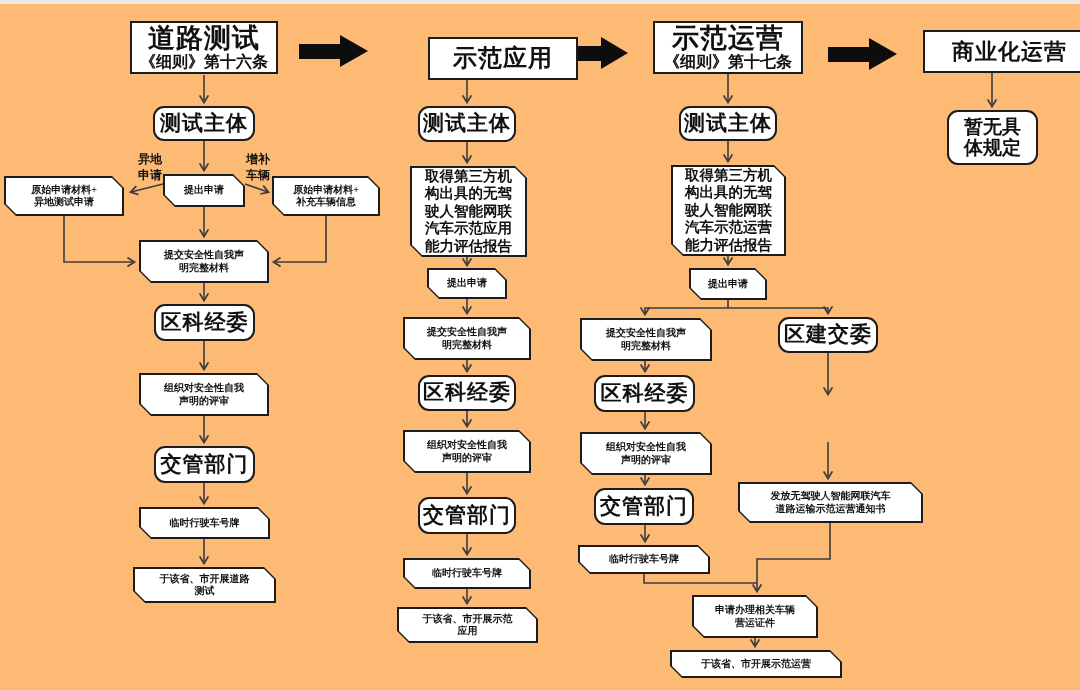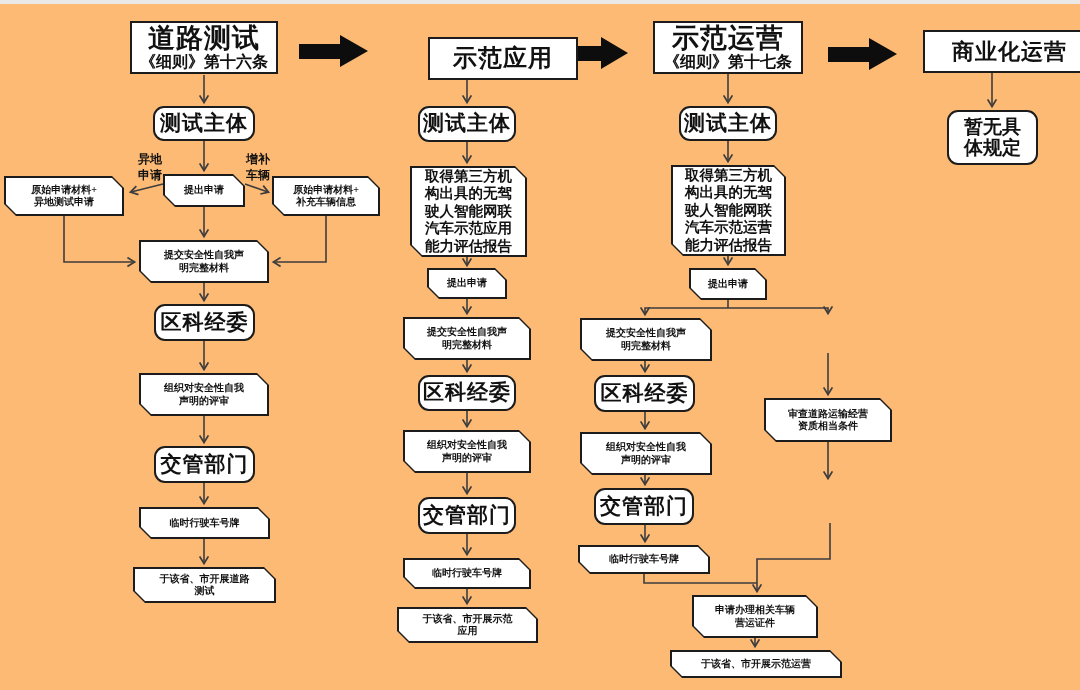--- a/index.html
+++ b/index.html
@@ -197,30 +197,31 @@
 汽车示范运营
 能力评估报告</div>
   </div>
   <div class="node proc" style="left:689px;top:268px;width:78px;height:32px;">
     <div class="proc-in">提出申请</div>
   </div>
   <div class="node proc" style="left:580px;top:318px;width:132px;height:43px;">
     <div class="proc-in">提交安全性自我声
 明完整材料</div>
   </div>
+  <div class="node round" style="left:778px;top:317px;width:100px;height:36px;">区建交委</div>
   <div class="node round" style="left:594px;top:375px;width:101px;height:37px;">区科经委</div>
-  <div class="node proc" style="left:764px;top:398px;width:128px;height:44px;">
-    <div class="proc-in">审查道路运输经营
-资质相当条件</div>
-  </div>
   <div class="node proc" style="left:580px;top:432px;width:132px;height:43px;">
     <div class="proc-in">组织对安全性自我
 声明的评审</div>
   </div>
   <div class="node round" style="left:594px;top:488px;width:100px;height:37px;">交管部门</div>
+  <div class="node proc" style="left:738px;top:482px;width:185px;height:41px;">
+    <div class="proc-in">发放无驾驶人智能网联汽车
+道路运输示范运营通知书</div>
+  </div>
   <div class="node proc" style="left:578px;top:545px;width:132px;height:29px;">
     <div class="proc-in">临时行驶车号牌</div>
   </div>
   <div class="node proc" style="left:670px;top:650px;width:172px;height:28px;">
     <div class="proc-in">于该省、市开展示范运营</div>
   </div>
   <div class="node proc" style="left:692px;top:595px;width:126px;height:43px;">
     <div class="proc-in">申请办理相关车辆
 营运证件</div>
   </div>

